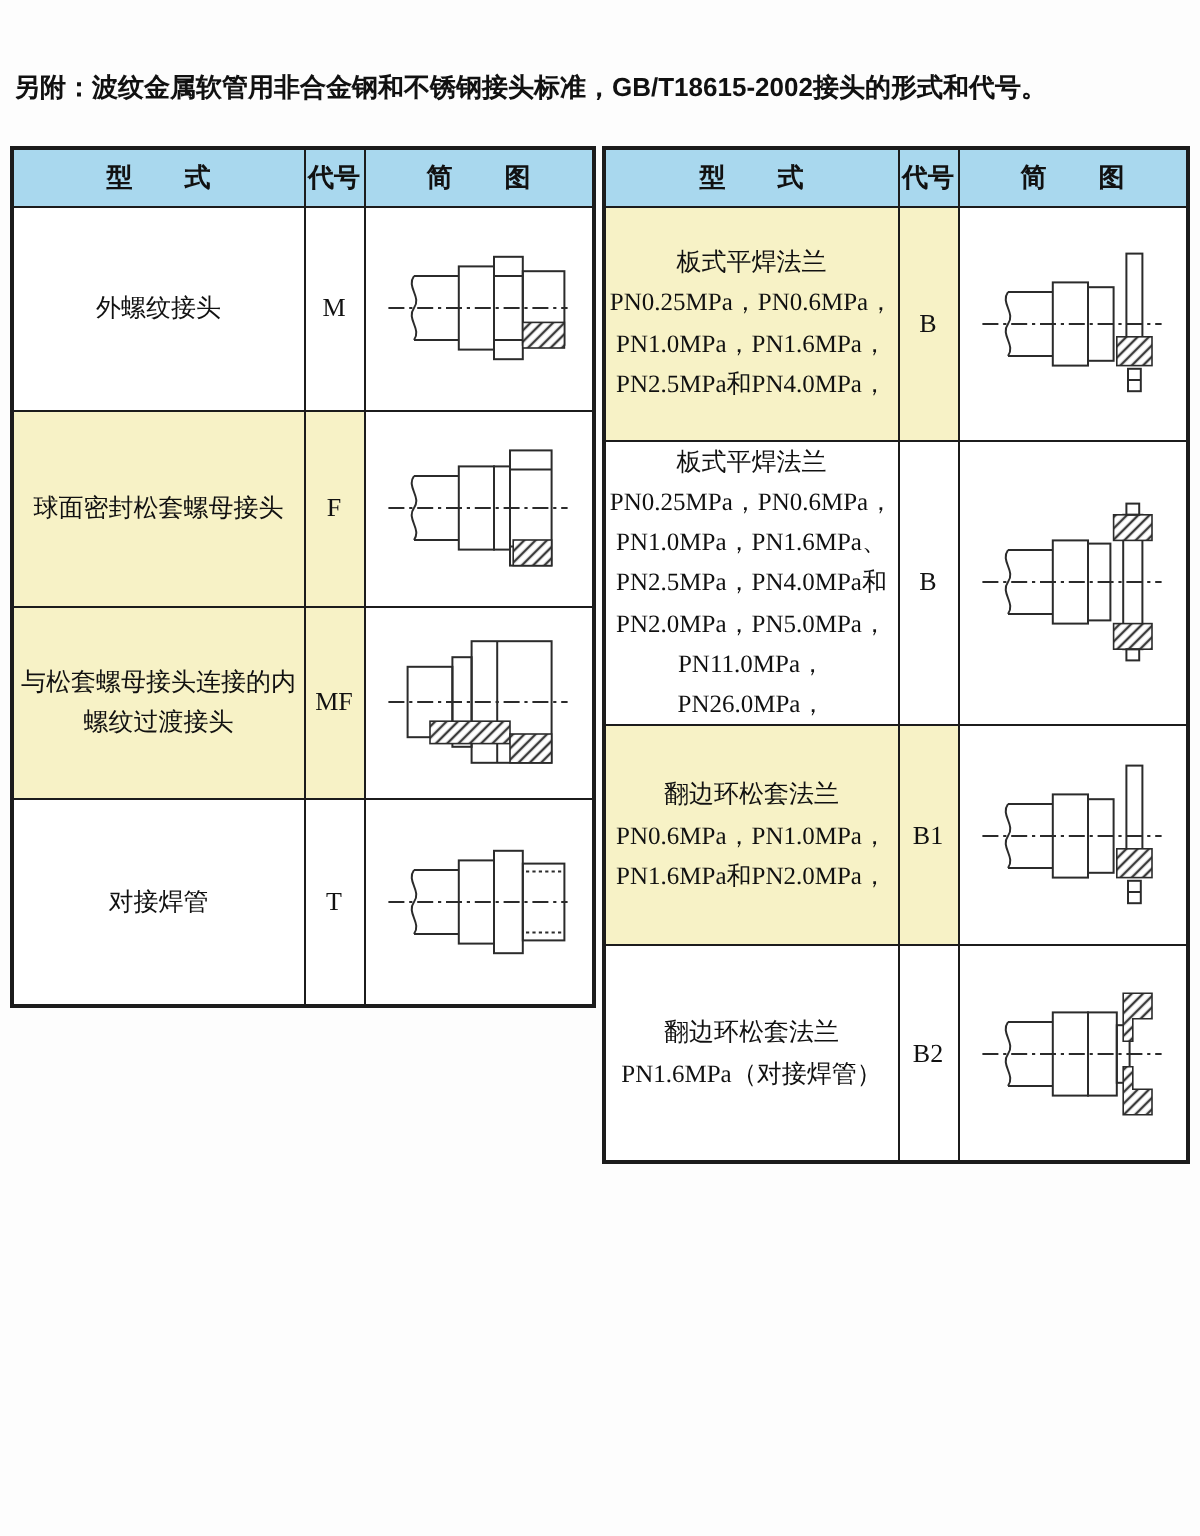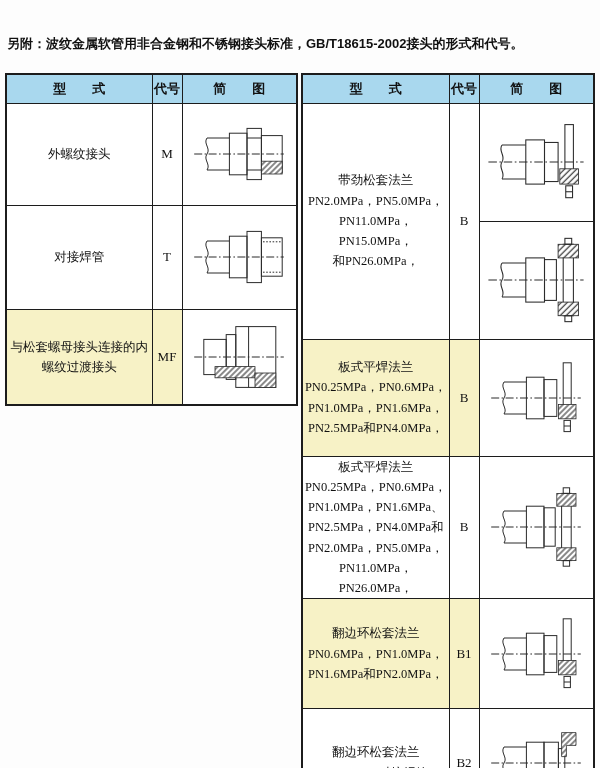--- a/index.html
+++ b/index.html
@@ -164,83 +164,75 @@
           </td>
       <td class="code">M</td>
       <td class="dcell">
             <div class="diag">
         <svg class="d" viewBox="0 0 120 100">
                 <use href="#sym-m"></use>
               </svg>
             </div>
           </td>
     </tr>
-    <tr style="height:104px">
-      <td class="type">
-            <div>对接焊管</div>
-          </td>
-      <td class="code">T</td>
-      <td class="dcell">
-            <div class="diag">
-        <svg class="d" viewBox="0 0 120 100">
-                <use href="#sym-t"></use>
+    <tr style="height:98px">
+      <td class="type hl">
+            <div>球面密封松套螺母接头</div>
+          </td>
+      <td class="code hl">F</td>
+      <td class="dcell">
+            <div class="diag">
+        <svg class="d" viewBox="0 0 120 100">
+                <use href="#sym-f"></use>
               </svg>
             </div>
           </td>
     </tr>
     <tr style="height:96px">
       <td class="type hl">
             <div>与松套螺母接头连接的内</div>
             <div>螺纹过渡接头</div>
           </td>
       <td class="code hl">MF</td>
       <td class="dcell">
             <div class="diag">
         <svg class="d" viewBox="0 0 120 100">
                 <use href="#sym-mf"></use>
+              </svg>
+            </div>
+          </td>
+    </tr>
+    <tr style="height:104px">
+      <td class="type">
+            <div>对接焊管</div>
+          </td>
+      <td class="code">T</td>
+      <td class="dcell">
+            <div class="diag">
+        <svg class="d" viewBox="0 0 120 100">
+                <use href="#sym-t"></use>
               </svg>
             </div>
           </td>
     </tr>
   </tbody>
     </table>
 
   <table class="t" style="width:294px">
     <colgroup>
         <col style="width:147px">
         <col style="width:30px">
         <col>
       </colgroup>
     <tbody>
         <tr style="height:29px">
       <th>型　　式</th>
       <th>代号</th>
       <th>简　　图</th>
     </tr>
-    <tr style="height:236px">
-      <td class="type">
-            <div>带劲松套法兰</div>
-            <div>PN2.0MPa，PN5.0MPa，</div>
-            <div>PN11.0MPa，PN15.0MPa，</div>
-            <div>和PN26.0MPa，</div>
-          </td>
-      <td class="code">B</td>
-      <td class="dcell split">
-        <div class="half" style="height:117px">
-          <svg class="d" viewBox="0 0 120 100">
-                <use href="#sym-flange-up"></use>
-              </svg>
-            </div>
-        <div class="half" style="height:117px">
-          <svg class="d" viewBox="0 0 120 100">
-                <use href="#sym-flange-both"></use>
-              </svg>
-            </div>
-      </td>
-    </tr>
     <tr style="height:117px">
       <td class="type hl">
             <div>板式平焊法兰</div>
             <div>PN0.25MPa，PN0.6MPa，</div>
             <div>PN1.0MPa，PN1.6MPa，</div>
             <div>PN2.5MPa和PN4.0MPa，</div>
           </td>
       <td class="code hl">B</td>
       <td class="dcell">
             <div class="diag">

